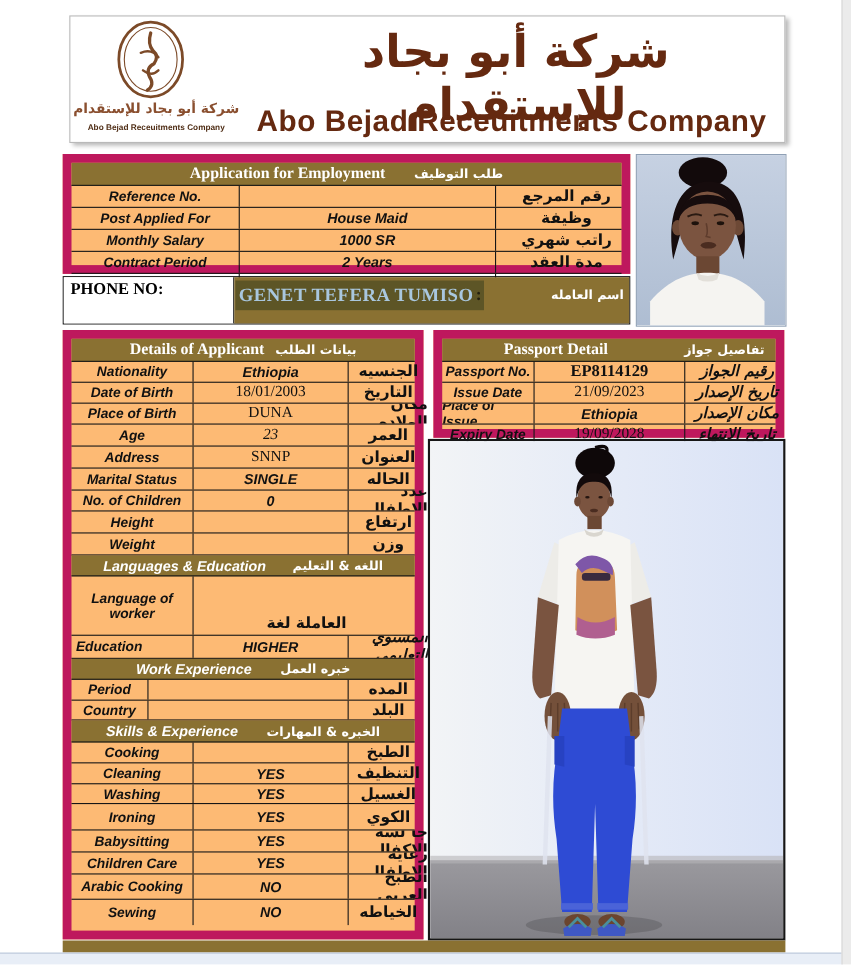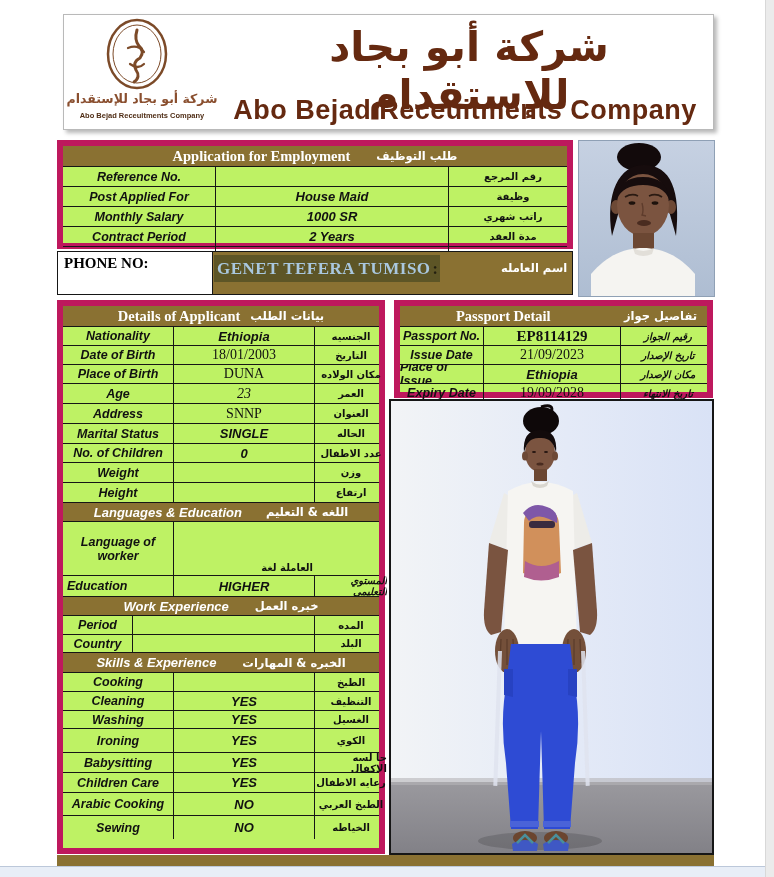--- a/index.html
+++ b/index.html
@@ -10,32 +10,32 @@
           border:1px solid #b9b9b9;box-shadow:3px 3px 4px rgba(0,0,0,.28);}
   .logo-ar{position:absolute;left:2px;top:76px;width:152px;text-align:center;
            font-family:"DejaVu Sans",sans-serif;font-weight:bold;font-size:12.5px;color:#8a4f2f;}
   .logo-en{position:absolute;left:2px;top:96px;width:152px;text-align:center;
            font-weight:bold;font-size:7.5px;color:#4f2d15;}
   .title-ar{position:absolute;left:170px;top:8px;width:470px;text-align:center;
             font-family:"DejaVu Sans",sans-serif;font-weight:bold;font-size:41px;color:#652910;direction:rtl;}
   .title-en{position:absolute;left:160px;top:80px;width:482px;text-align:center;
             font-weight:bold;font-size:27px;color:#652910;letter-spacing:.5px;}
   
-  .tbl{position:absolute;background:#bef264;border:6px solid #be185d;box-sizing:border-box;}
+  .tbl{position:absolute;background:#fdba74;border:8px solid #be185d;box-sizing:border-box;}
   .trow{display:grid;box-sizing:border-box;border-bottom:1px solid #161616;}
   .trow:last-child{border-bottom:none;}
   .trow>div{box-sizing:border-box;border-right:1px solid #161616;display:flex;align-items:center;justify-content:center;overflow:hidden;}
   .trow>div:last-child{border-right:none;}
   .sechdr{background:#8a7132;color:#fff;display:flex;align-items:center;justify-content:center;
           gap:26px;border-bottom:1px solid #161616;box-sizing:border-box;}
   .sechdr .en-serif{font-family:"Liberation Serif",serif;font-weight:bold;font-size:14.5px;}
   .sechdr .en-sansi{font-weight:bold;font-style:italic;font-size:13px;}
   .sechdr .ar{font-family:"DejaVu Sans",sans-serif;font-weight:bold;font-size:11.5px;direction:rtl;text-align:center;}
   .lbl{font-weight:bold;font-style:italic;font-size:12.5px;color:#111;}
-  .ar-c{font-family:"DejaVu Sans",sans-serif;font-weight:bold;font-size:10px;color:#111;direction:rtl;}
+  .ar-c{font-family:"DejaVu Sans",sans-serif;font-weight:bold;font-size:14px;color:#111;direction:rtl;}
   .v-sansbi{font-weight:bold;font-style:italic;font-size:13px;color:#111;}
   .v-sansb{font-weight:bold;font-size:13px;color:#111;}
   .v-serif{font-family:"Liberation Serif",serif;font-size:14px;color:#111;}
   .v-serifi{font-family:"Liberation Serif",serif;font-style:italic;font-size:14px;color:#111;}
   .v-serifb{font-family:"Liberation Serif",serif;font-weight:bold;font-size:15px;color:#111;text-align:center;}
   
   .phone{position:absolute;left:57px;top:251px;width:516px;height:44px;border:1.5px solid #161616;
          box-sizing:border-box;display:flex;}
   .phone-l{width:155px;border-right:1px solid #161616;box-sizing:border-box;background:#fff;
            font-family:"Liberation Serif",serif;font-weight:bold;font-size:15px;padding:3px 0 0 6px;}
@@ -180,28 +180,28 @@
       <div class="lbl">Marital Status</div>
       <div class="v-sansbi">SINGLE</div>
       <div class="ar-c">الحاله</div>
     </div>
     <div class="trow" style="grid-template-columns:111px 141px 72px;height:19px">
       <div class="lbl">No. of Children</div>
       <div class="v-sansbi">0</div>
       <div class="ar-c">عدد الاطفال</div>
     </div>
     <div class="trow" style="grid-template-columns:111px 141px 72px;height:20px">
+      <div class="lbl">Height</div>
+      <div class="v-sansbi"></div>
+      <div class="ar-c">ارتفاع</div>
+    </div>
+    <div class="trow" style="grid-template-columns:111px 141px 72px;height:20px">
       <div class="lbl">Weight</div>
       <div class="v-sansbi"></div>
       <div class="ar-c">وزن</div>
-    </div>
-    <div class="trow" style="grid-template-columns:111px 141px 72px;height:20px">
-      <div class="lbl">Height</div>
-      <div class="v-sansbi"></div>
-      <div class="ar-c">ارتفاع</div>
     </div>
 
     <div class="sechdr" style="height:19px;gap:24px">
       <span class="en-sansi">Languages &amp; Education</span>
       <span class="ar">اللغه &amp; التعليم</span>
     </div>
     <div class="trow" style="grid-template-columns:111px 141px 72px;height:54px">
       <div class="lbl" style="text-align:center">Language of worker</div>
       <div class="ar-c lang-ar-cell">العاملة لغة</div>
     </div>

